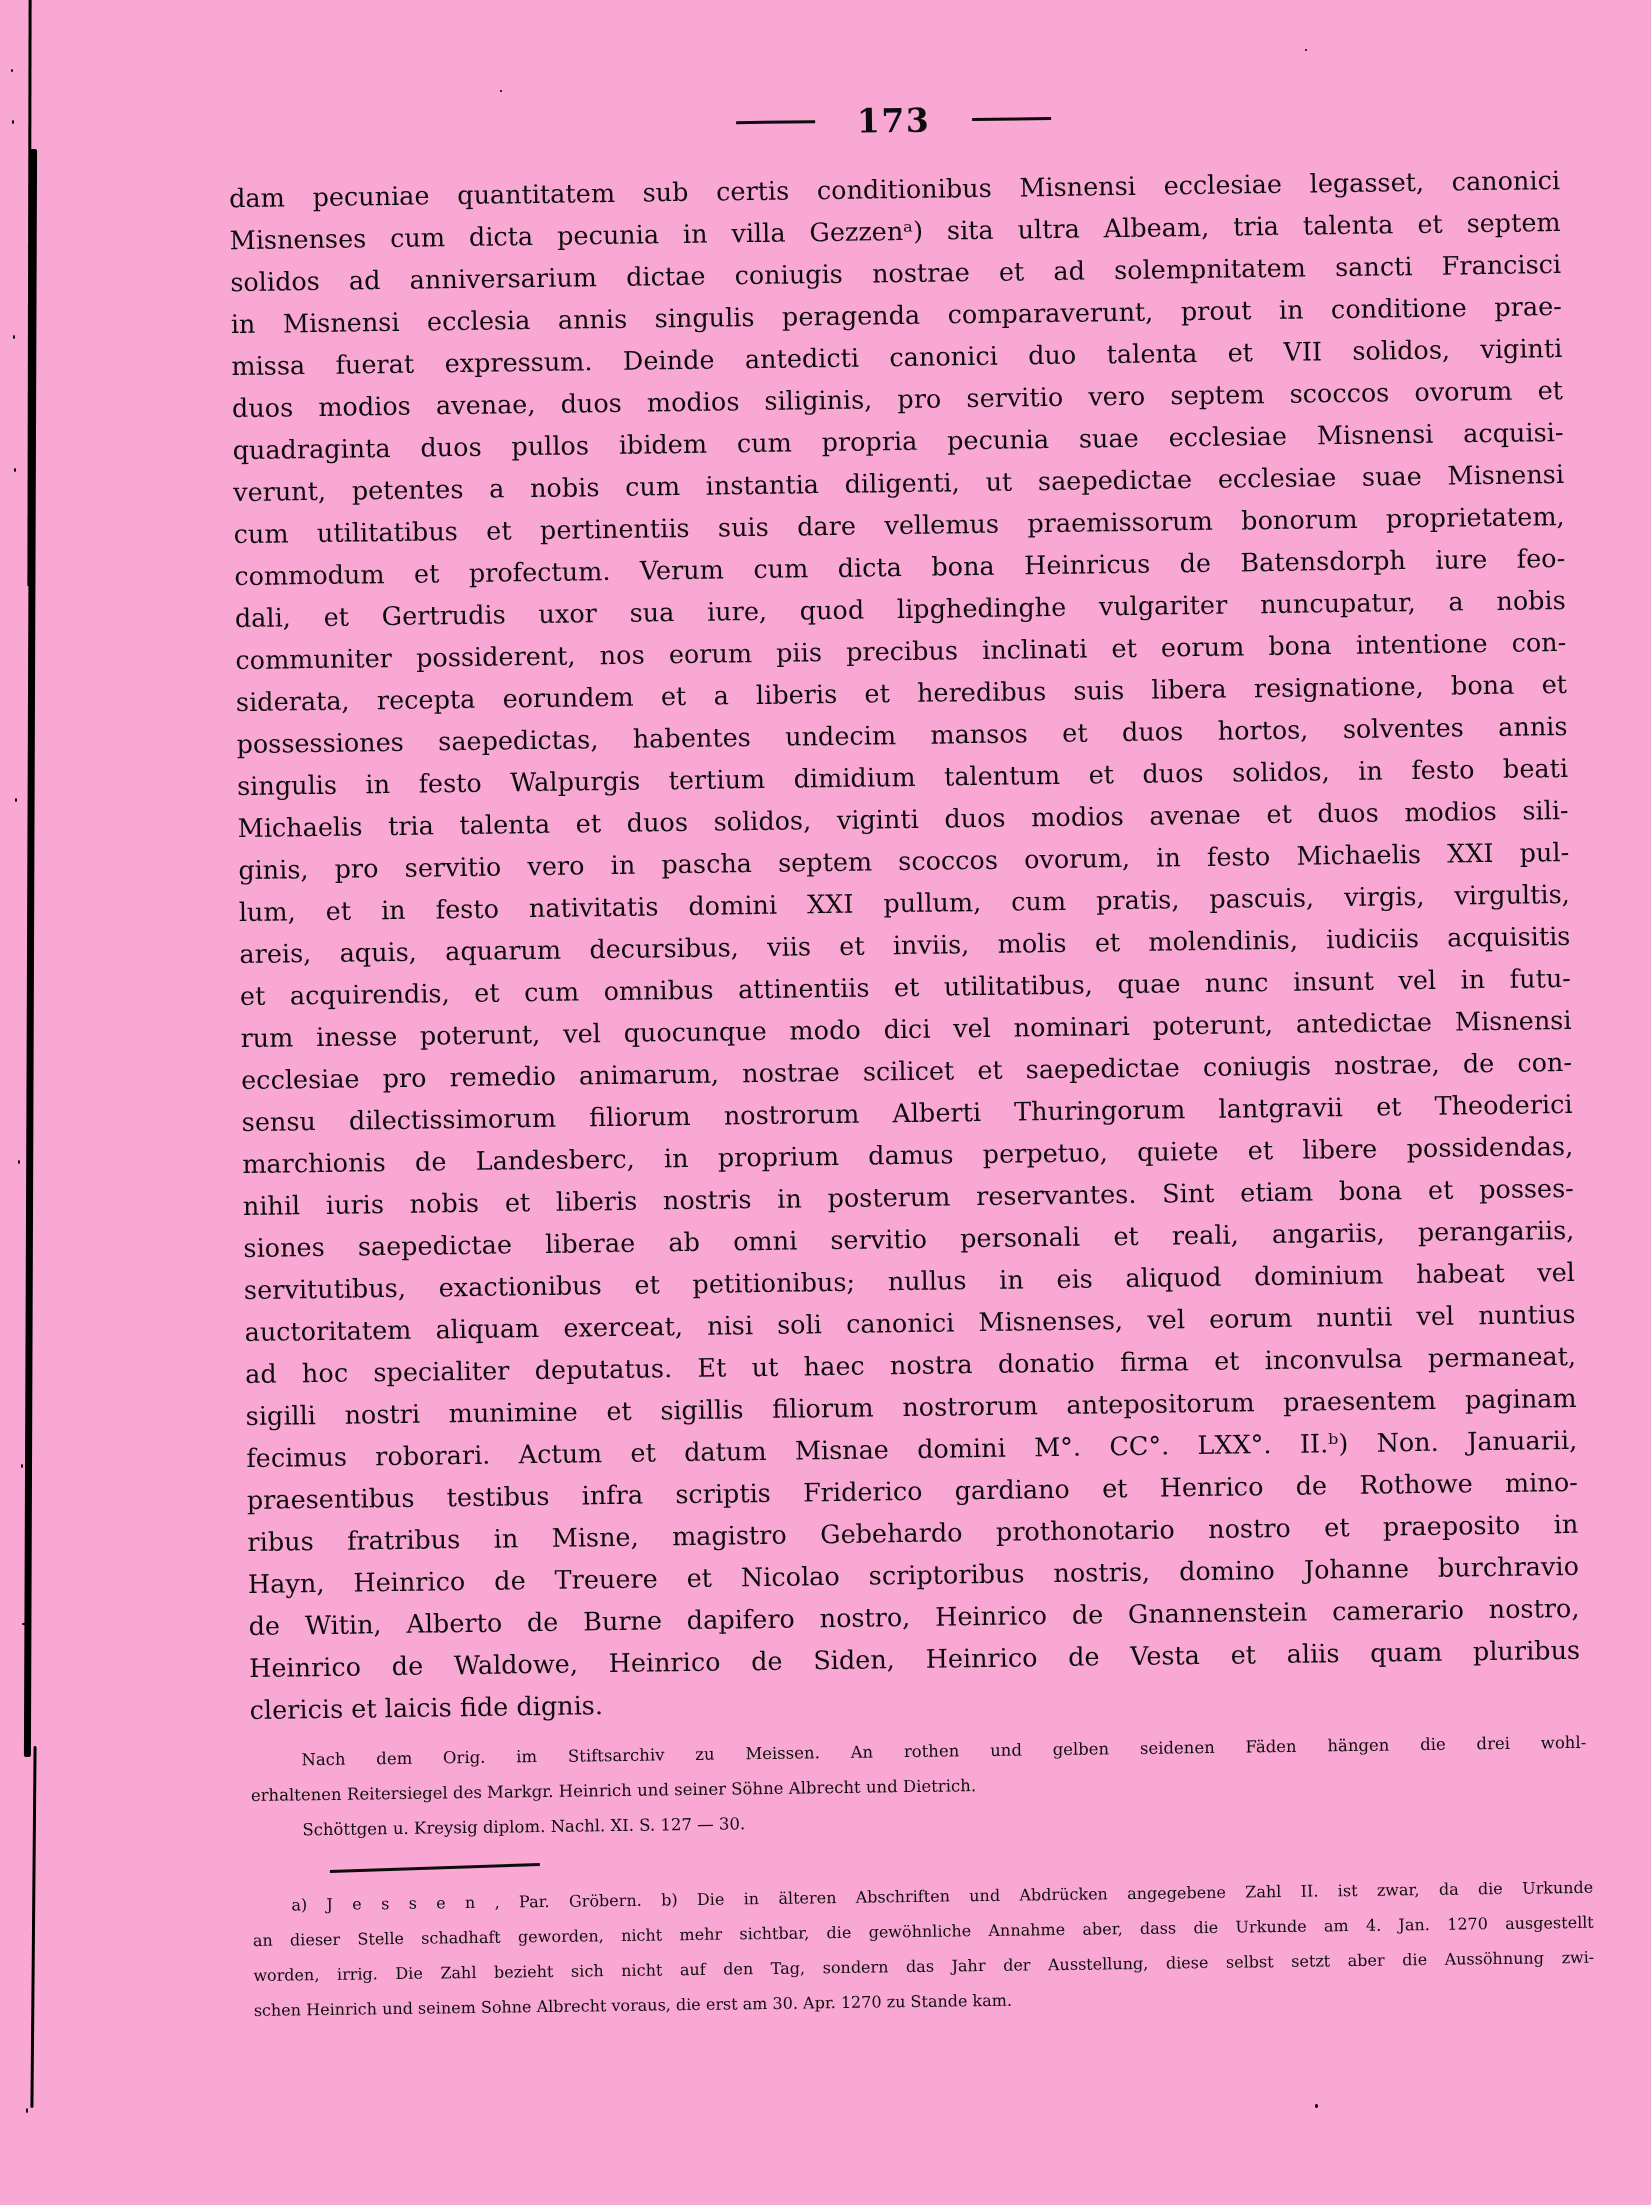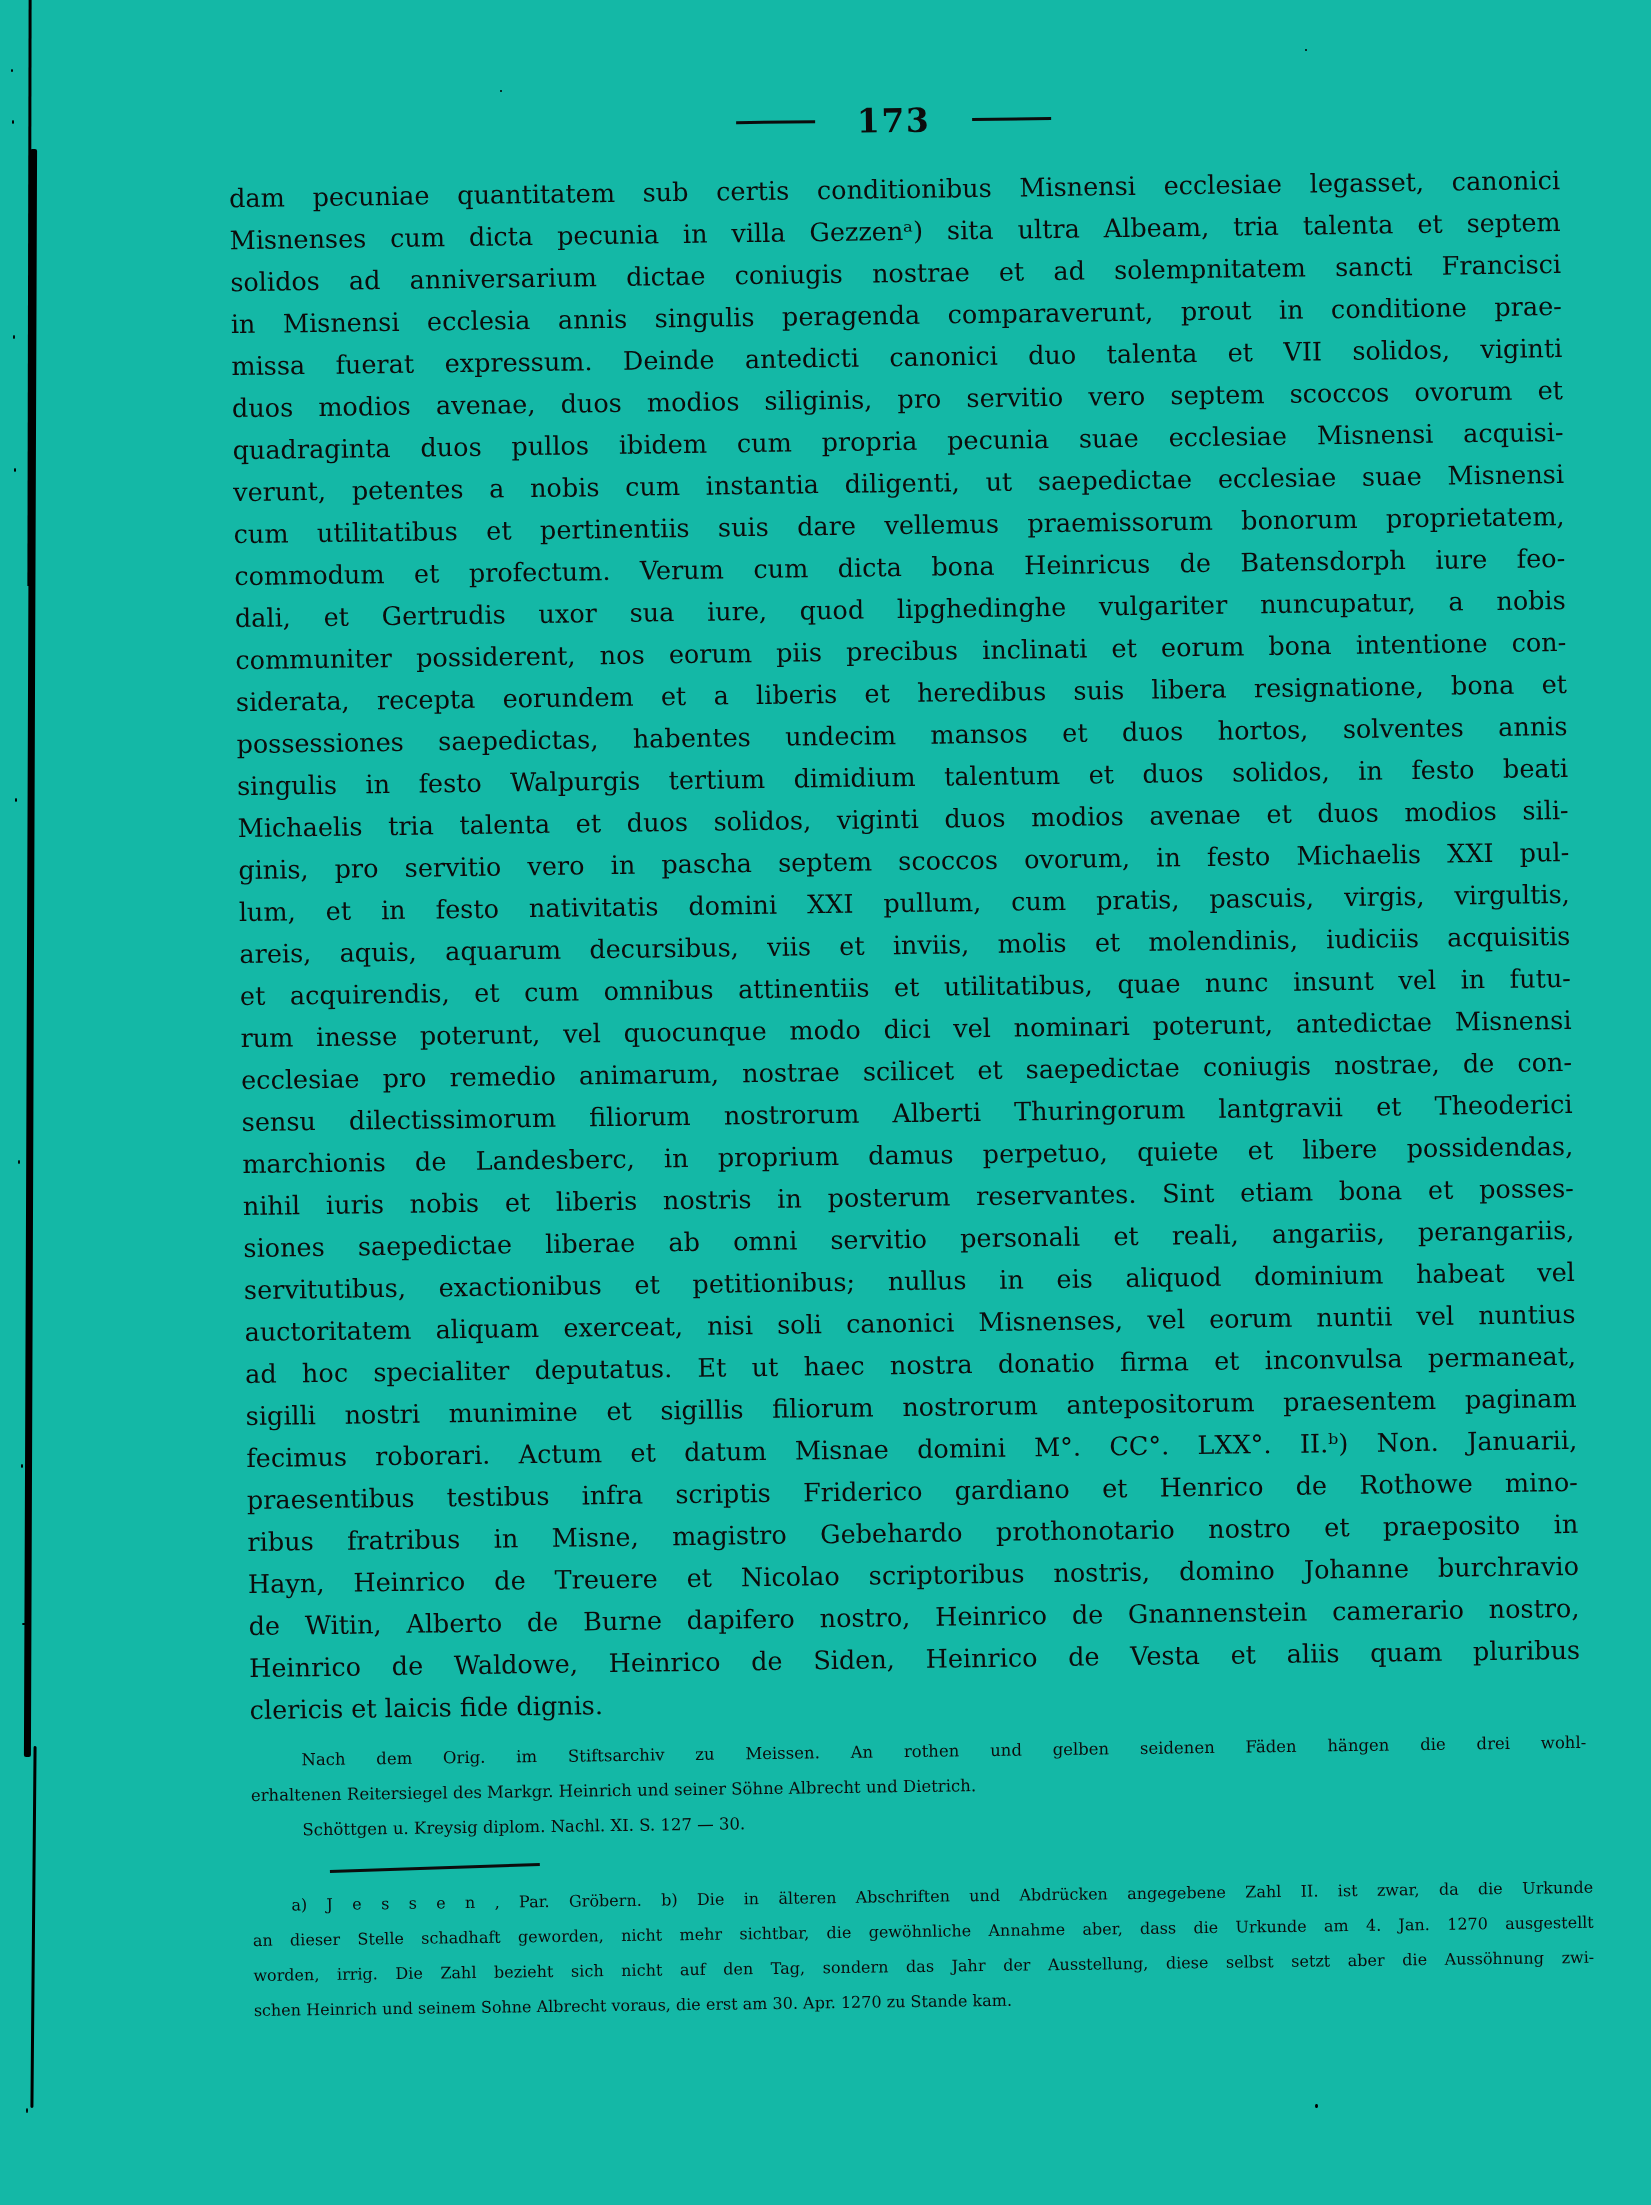--- a/index.html
+++ b/index.html
@@ -1,19 +1,19 @@
 <!DOCTYPE html>
 <html style="font-size:8.5px"><head>
 <meta charset="utf-8">
 <style>
   html,body{margin:0;padding:0;background:#e8e8e8;}
   .page{
     position:relative;
     width:1652px;height:2205px;
-    background:#14b8a6;
+    background:#f9a8d4;
     overflow:hidden;
     font-family:"DejaVu Serif", serif;
     color:#0c0c0c;
   }
   
   .edge-strip{position:absolute;background:#000;}
   .strip-a{left:28px;top:0;width:3.2px;height:586px;transform:rotate(.12deg);}
   .strip-b{left:27px;top:149px;width:7px;height:1608px;transform:rotate(.22deg);border-radius:2.1px;}
   .strip-c{left:32px;top:1746px;width:3.2px;height:362px;transform:rotate(.5deg);border-radius:1.6px;}
   .speck{position:absolute;background:#000;border-radius:50%;}

